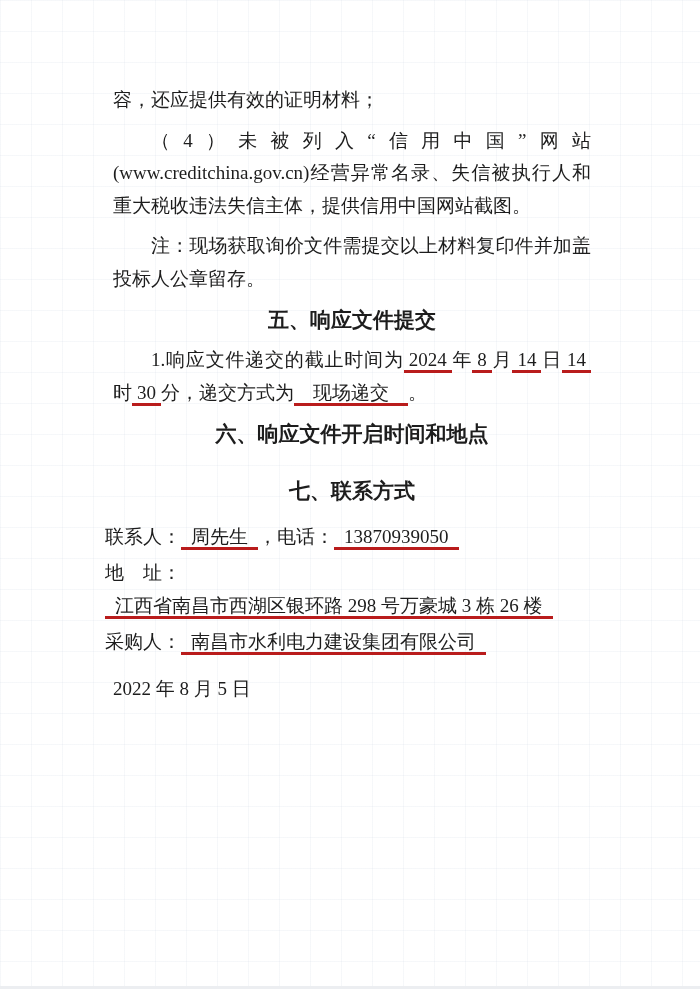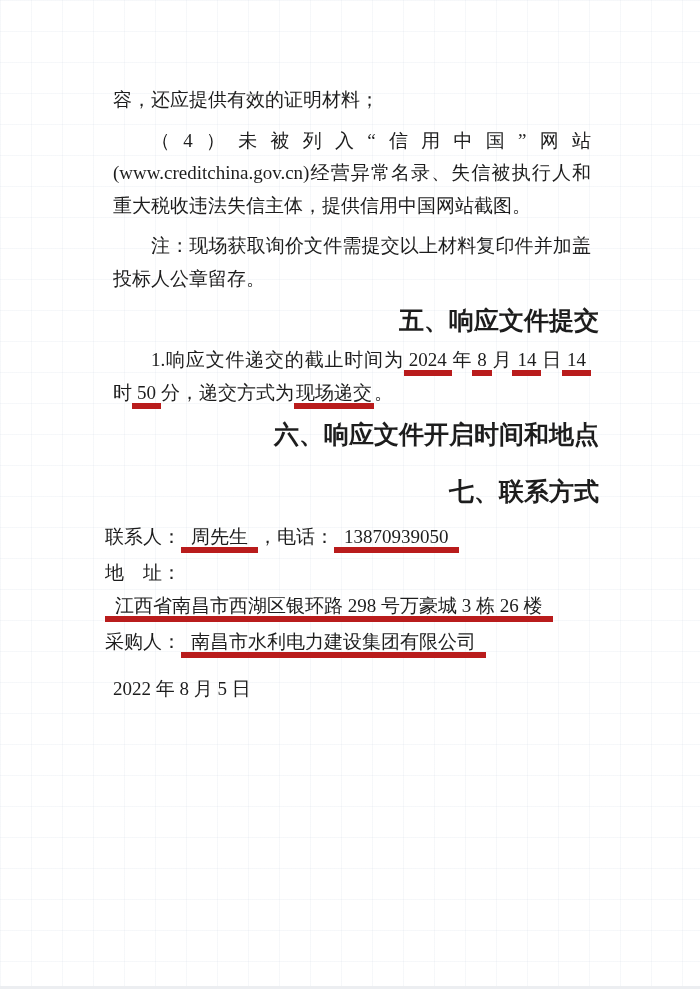--- a/index.html
+++ b/index.html
@@ -32,35 +32,35 @@
     text-align: justify;
   }
   .doc p {
     margin: 8px;
     text-indent: 2em;
   }
   .doc p.noindent { text-indent: 0; }
   .doc h2 {
     font-family: "Liberation Sans", "DejaVu Sans", sans-serif;
     font-weight: bold;
-    font-size: 25px;
+    font-size: 21px;
     line-height: 32.6px;
     margin: 0;
     text-indent: 0;
-    text-align: right;
+    text-align: center;
   }
   .h5 { margin-top: 7px !important; }
   .h6 { margin-top: 9px !important; }
   .h7 { margin-top: 24px !important; margin-bottom: 13px !important; }
   .blank {
-    border-bottom: 6px solid #b91c1c;
+    border-bottom: 3px solid #b91c1c;
     padding: 0 5px;
     white-space: nowrap;
   }
-  .blank-wide { padding: 0 2px; }
+  .blank-wide { padding: 0 19px; }
   .blank-pad  { padding: 0 10px; }
   .contact p {
     text-indent: 0;
     text-align: left;
     margin: 0 0 4px 0;
   }
   .date-line {
     text-indent: 0 !important;
     text-align: left;
     margin-top: 14px !important;
@@ -79,21 +79,21 @@
     <span>（4）未被列入“信用中国”网站(www.creditchina.gov.cn)经营异常名录、失信被执行人和重大税收违法失信主体，提供信用中国网站截图。</span>
   </p>
 
   <p>
     <span>注：现场获取询价文件需提交以上材料复印件并加盖投标人公章留存。</span>
   </p>
 
   <h2 class="h5">五、响应文件提交</h2>
 
   <p>
-    <span>1.响应文件递交的截止时间为</span><span class="blank">2024</span><span>年</span><span class="blank">8</span><span>月</span><span class="blank">14</span><span>日</span><span class="blank">14</span><span>时</span><span class="blank">50</span><span>分，递交方式为</span><span class="blank blank-wide">现场递交</span><span>。</span>
+    <span>1.响应文件递交的截止时间为</span><span class="blank">2024</span><span>年</span><span class="blank">8</span><span>月</span><span class="blank">14</span><span>日</span><span class="blank">14</span><span>时</span><span class="blank">30</span><span>分，递交方式为</span><span class="blank blank-wide">现场递交</span><span>。</span>
   </p>
 
 
   <h2 class="h6">六、响应文件开启时间和地点</h2>
 
 
   <h2 class="h7">七、联系方式</h2>
 
   <div class="contact">
     <p>

